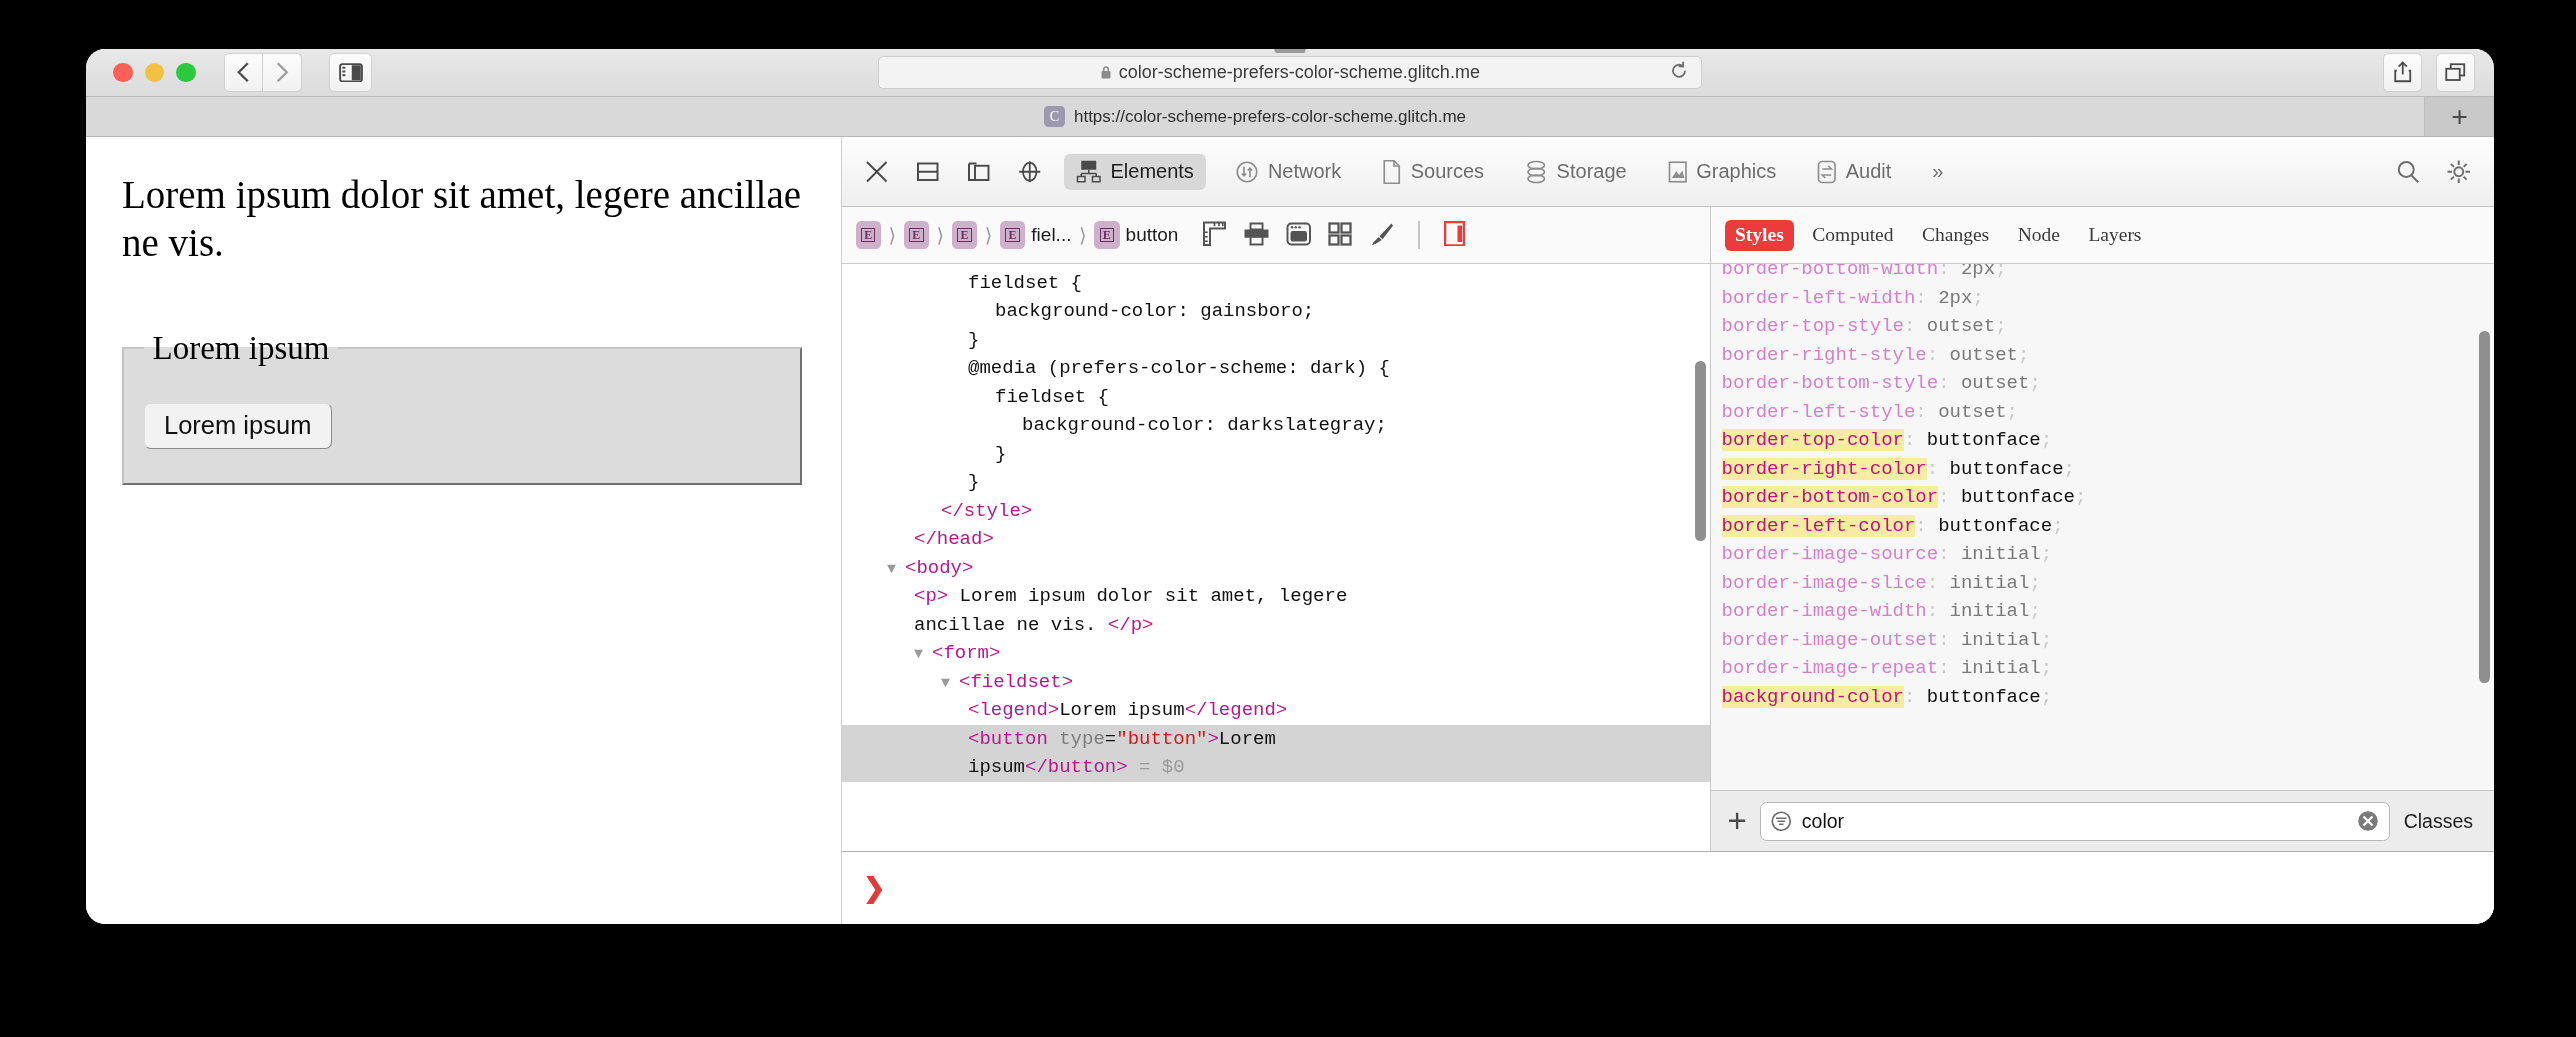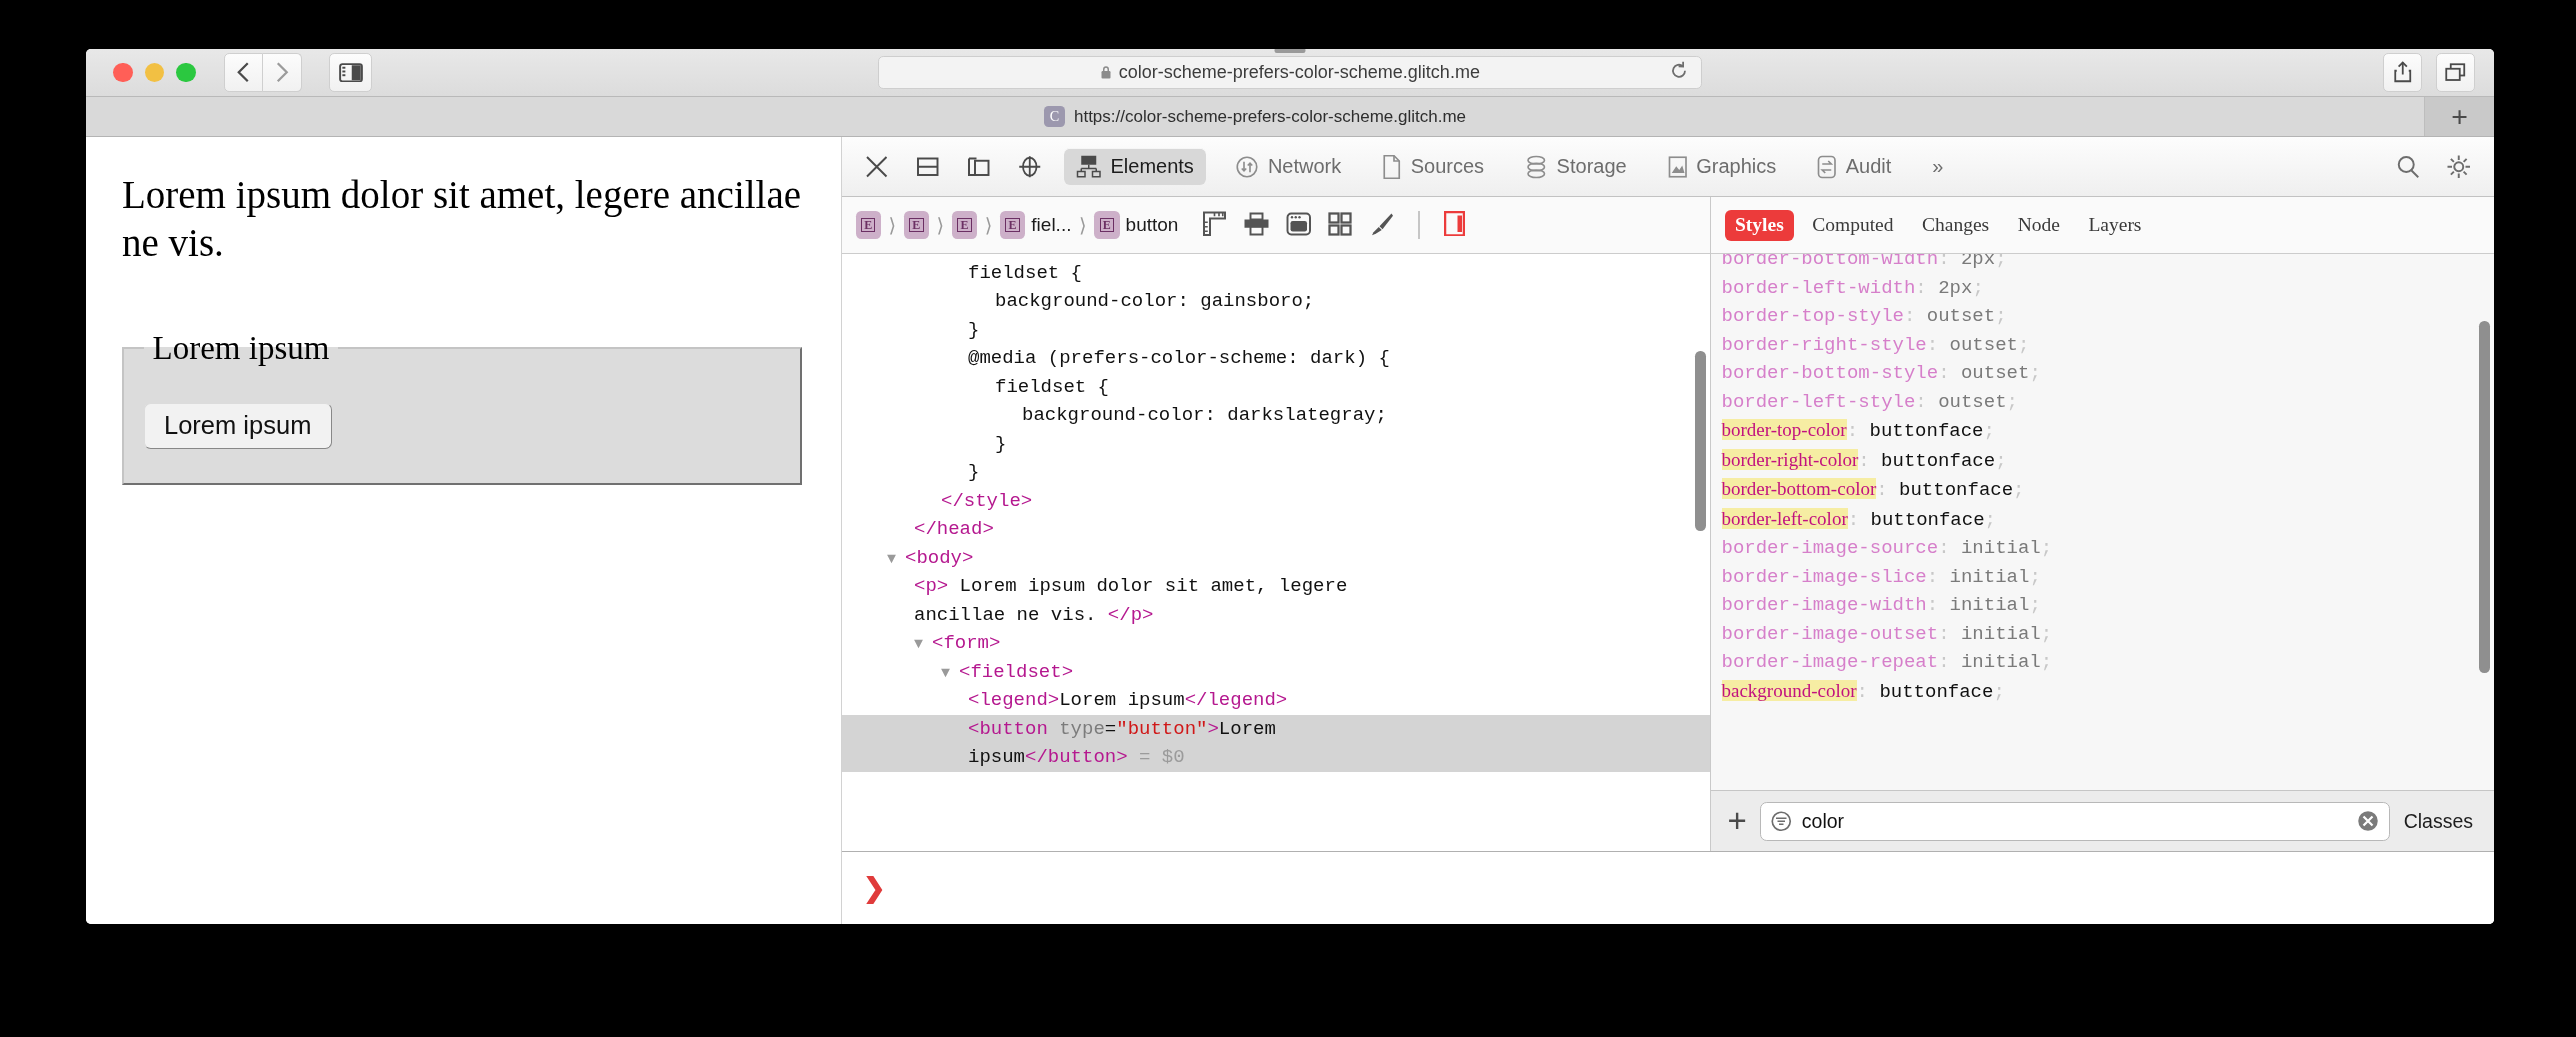--- a/index.html
+++ b/index.html
@@ -11,21 +11,21 @@
   }
 
   
   #screen { position:relative; width:2576px; height:1038px; background:#000; }
 
   #window {
     position:absolute;
     left:86px; top:49px;
     width:2408px; height:875px;
     background:#fff;
-    border-radius:5px;
+    border-radius:19px;
     box-shadow:0 13.5px 45px rgba(0,0,0,0.85), 0 0 0 0.7px rgba(0,0,0,0.35);
     overflow:hidden;
     display:flex;
     flex-direction:column;
   }
 
   
   .titlebar {
     height:48px;
     background:linear-gradient(#e8e8e8,#dcdcdc);
@@ -136,21 +136,21 @@
     border:1.5px outset #dcdcdc;
     border-radius:6.7px;
     margin-top:19.5px;
     color:#111;
   }
 
   
   .devtools { flex:1; display:flex; flex-direction:column; min-width:0; background:#f6f6f6;}
 
   .dt-toolbar {
-    height:60px;
+    height:70px;
     background:linear-gradient(#fdfdfd,#efefef);
     border-bottom:0.7px solid #c2c2c2;
     display:flex; align-items:center;
     padding:0 13.5px;
     gap:8px;
     flex:0 0 auto;
   }
   .dt-ibtn {
     width:43px;height:43px;border-radius:5.2px;
     display:flex;align-items:center;justify-content:center;
@@ -225,21 +225,21 @@
   .styles-list {
     flex:1; overflow:hidden; position:relative;
     font-family:"Liberation Mono", monospace;
     font-size:19px; line-height:1.50;
     background:#f7f7f7;
     padding:1.5px 0 0 0;
     white-space:pre;
   }
   .styles-list .row{ padding-left:10.5px; }
   .pn { color:#d67fca;text-align:center; }
-  .pn.hl { color:#c2127f; background:#f6eda3;font-family:Liberation Serif, serif; }
+  .pn.hl { color:#c2127f; background:#f6eda3; }
   .pv { color:#7a7a7a; }
   .pv.hl { color:#111; }
   .sc { color:#c8c8c8; }
 
   .styles-footer {
     height:61px;
     background:#ececec;
     border-top:0.7px solid #c6c6c6;
     display:flex; align-items:center; gap:13.5px;
     padding:0 16.5px; flex:0 0 auto;

